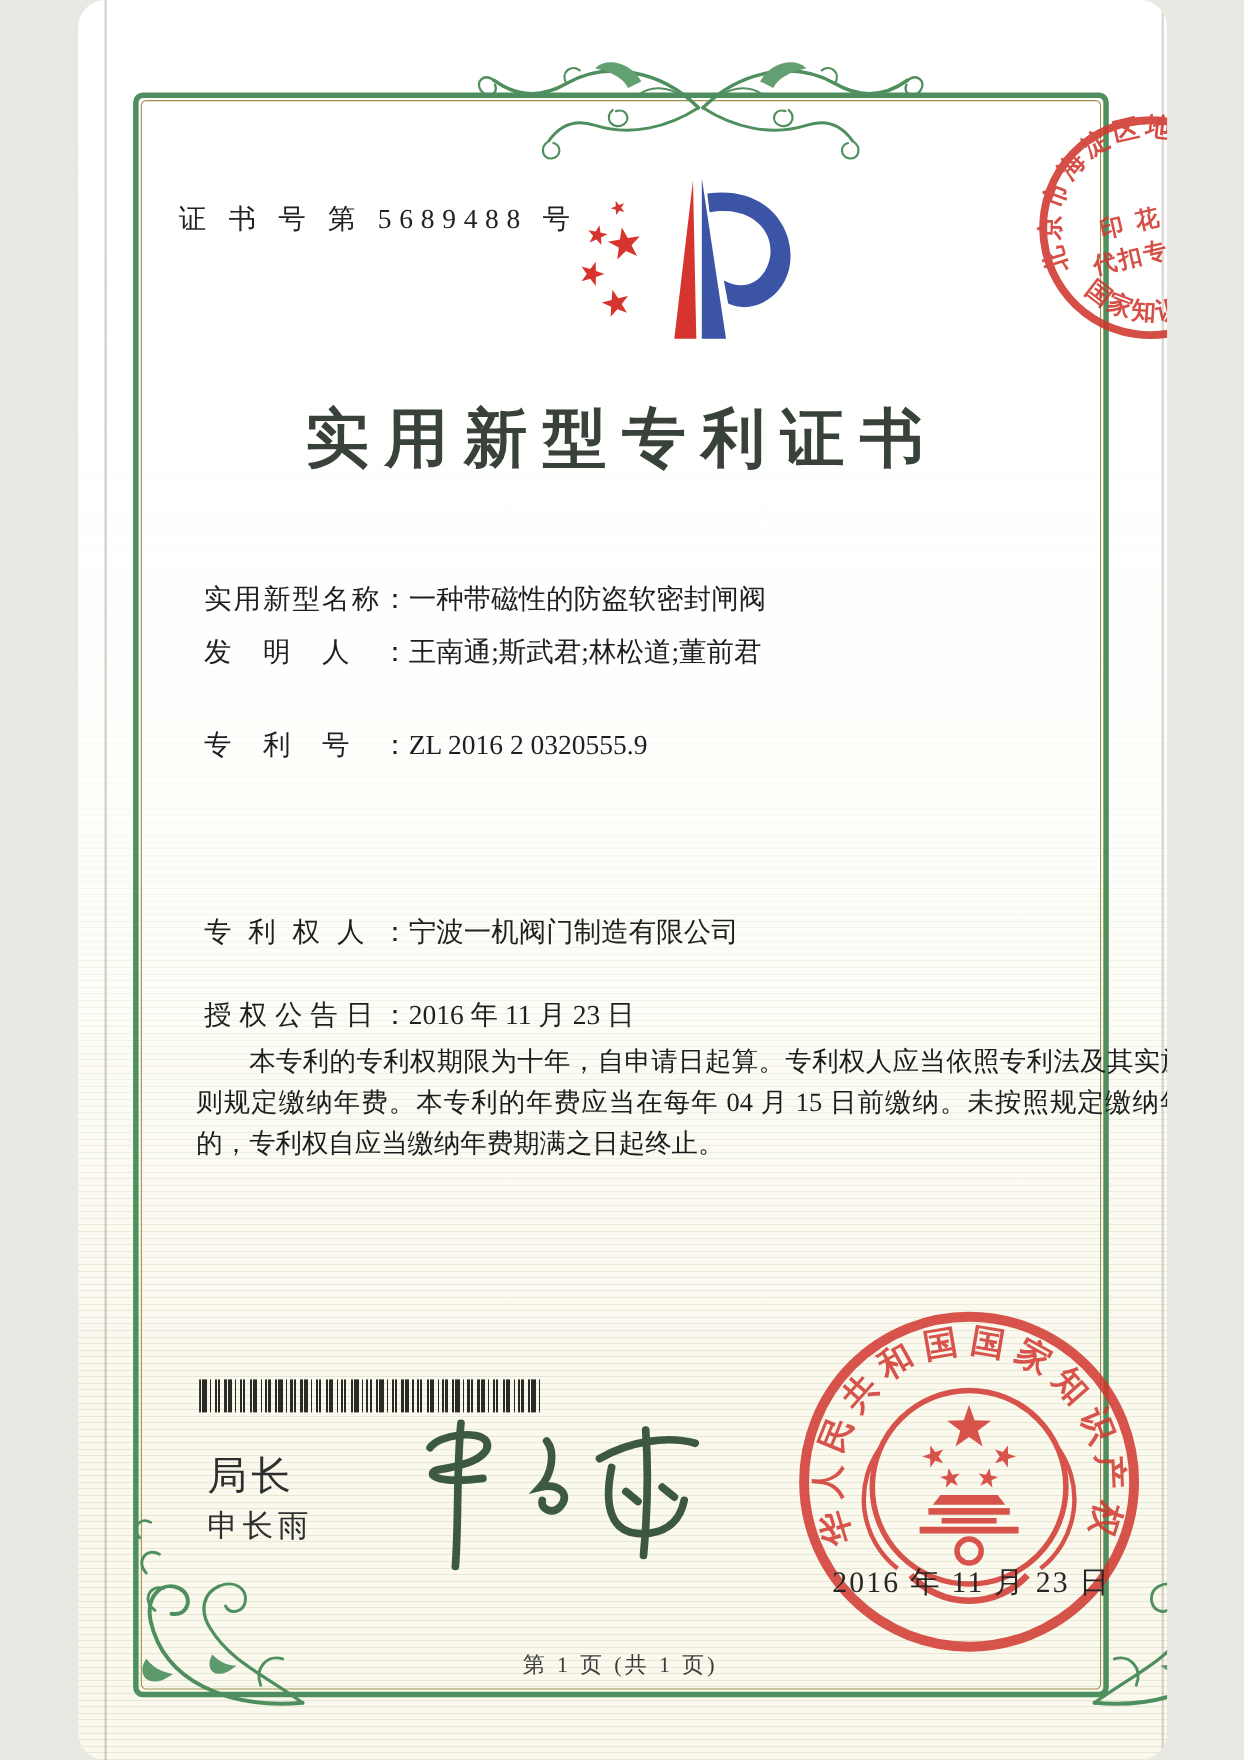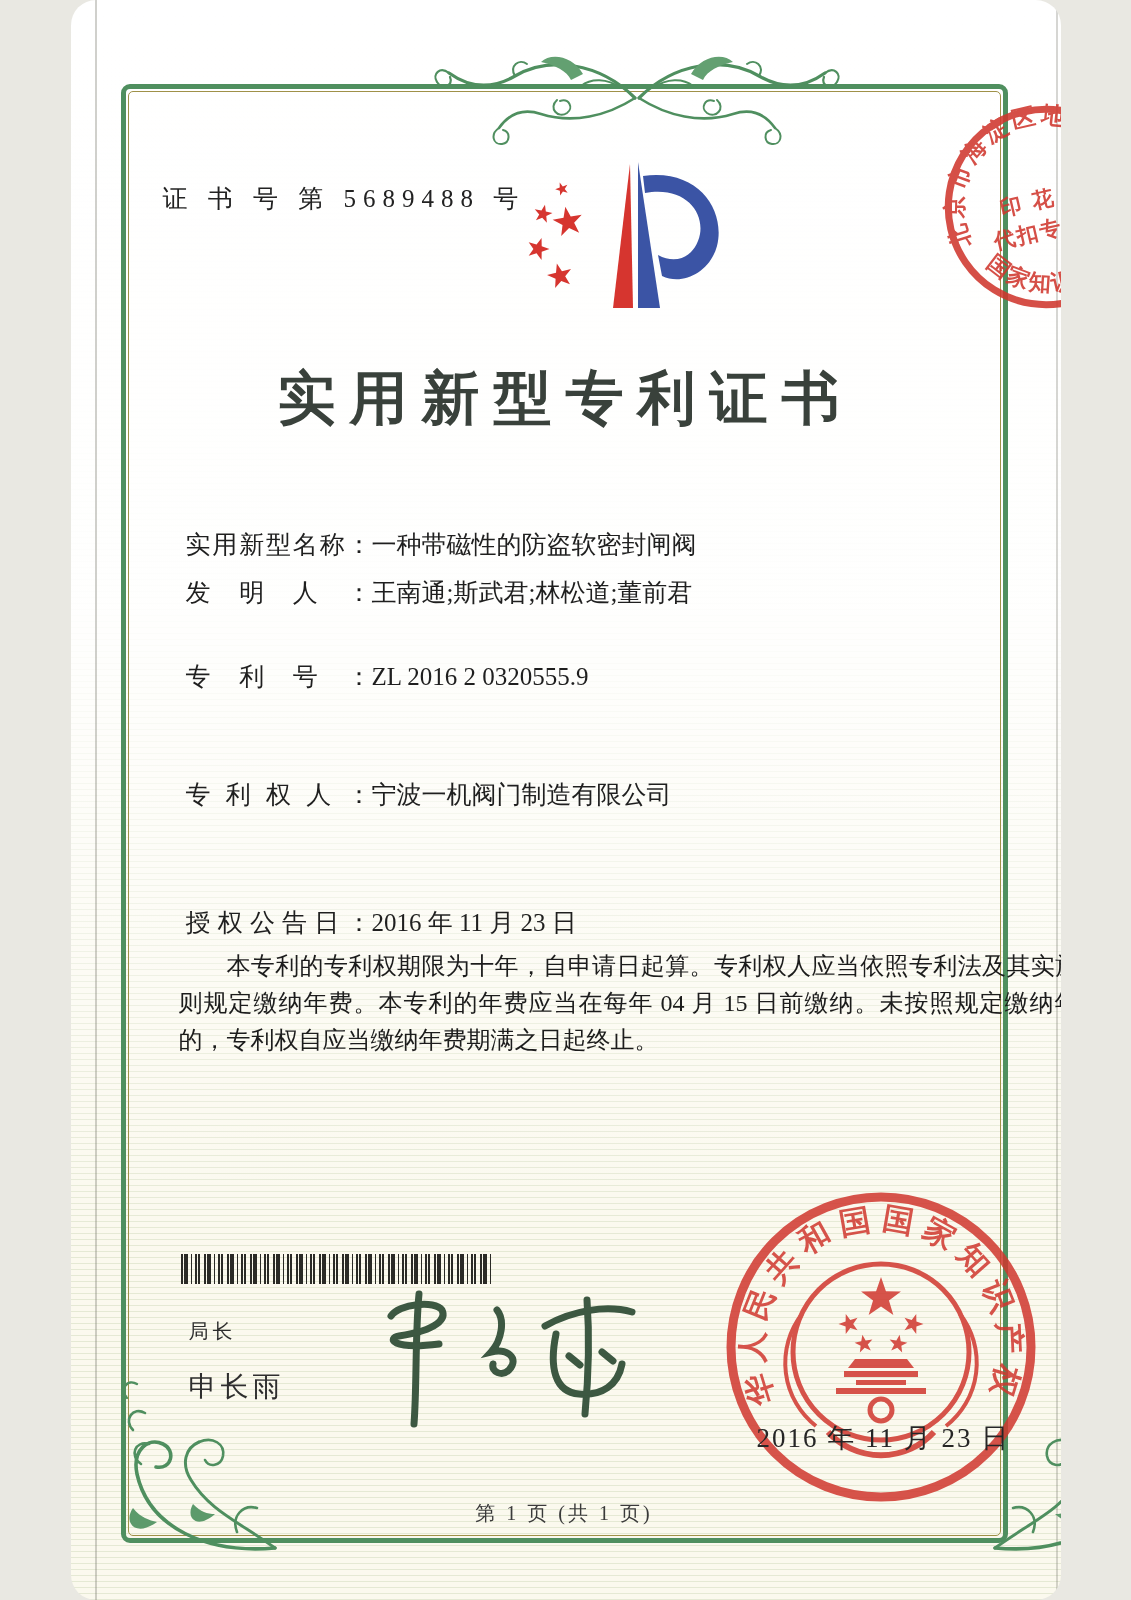--- a/index.html
+++ b/index.html
@@ -20,21 +20,21 @@
   .frame::after{content:"";position:absolute;inset:2px;border:1px solid #9f9148;border-radius:5px;}
   .abs{position:absolute;}
   .cert-no{left:92px;top:182px;font-size:25px;letter-spacing:7px;color:#222;}
   .title{left:0;right:0;top:360px;text-align:center;font-size:58px;letter-spacing:14px;font-weight:600;color:#39413b;}
   .field{left:115px;font-size:25px;color:#1f1f1f;white-space:nowrap;}
   .field .lab{display:inline-block;width:186px;text-align:justify;text-align-last:justify;}
   .body-text{left:108px;top:948px;width:925px;font-size:24px;line-height:37px;text-align:justify;color:#1c1c1c;}
   .body-text p{margin:0;text-indent:2em;}
   .barcode{left:110px;top:1254px;width:310px;height:30px;
     background:repeating-linear-gradient(90deg,#2a2a26 0 2px,transparent 2px 3px,#2a2a26 3px 7px,transparent 7px 10px,#2a2a26 10px 11px,transparent 11px 14px,#2a2a26 14px 16px,transparent 16px 17px,#2a2a26 17px 19px,transparent 19px 23px);}
-  .officer-title{left:118px;top:1318px;font-size:20px;letter-spacing:4px;font-family:"Liberation Sans","DejaVu Sans",sans-serif;color:#2e2e2e;}
+  .officer-title{left:118px;top:1318px;font-size:36px;letter-spacing:4px;font-family:"Liberation Sans","DejaVu Sans",sans-serif;color:#2e2e2e;}
   .officer-name{left:118px;top:1368px;font-size:28px;letter-spacing:4px;font-family:"Liberation Sans","DejaVu Sans",sans-serif;color:#2e2e2e;}
   .issue-date{left:686px;top:1420px;font-size:27px;letter-spacing:2px;color:#262626;z-index:6;}
   .page-footer{left:50px;right:53px;top:1500px;text-align:center;font-size:20px;letter-spacing:3px;color:#3a3a3a;}
   svg{display:block;}
 </style>
 </head>
 <body>
 
 <div class="page">
 
@@ -135,21 +135,21 @@
 
   <div class="abs field" style="top:492px;margin-top:36px;">
     <span class="lab">实用新型名称：</span><span>一种带磁性的防盗软密封闸阀</span>
   </div>
   <div class="abs field" style="top:576px;">
     <span class="lab">发明人：</span><span>王南通;斯武君;林松道;董前君</span>
   </div>
   <div class="abs field" style="top:660px;">
     <span class="lab">专利号：</span><span>ZL 2016 2 0320555.9</span>
   </div>
-  <div class="abs field" style="top:778px;">
+  <div class="abs field" style="top:830px;">
     <span class="lab">专利权人：</span><span>宁波一机阀门制造有限公司</span>
   </div>
   <div class="abs field" style="top:906px;">
     <span class="lab">授权公告日：</span><span>2016 年 11 月 23 日</span>
   </div>
 
   <div class="abs body-text">
     <p>本专利的专利权期限为十年，自申请日起算。专利权人应当依照专利法及其实施细则规定缴纳年费。本专利的年费应当在每年 04 月 15 日前缴纳。未按照规定缴纳年费的，专利权自应当缴纳年费期满之日起终止。</p>
   </div>
 

